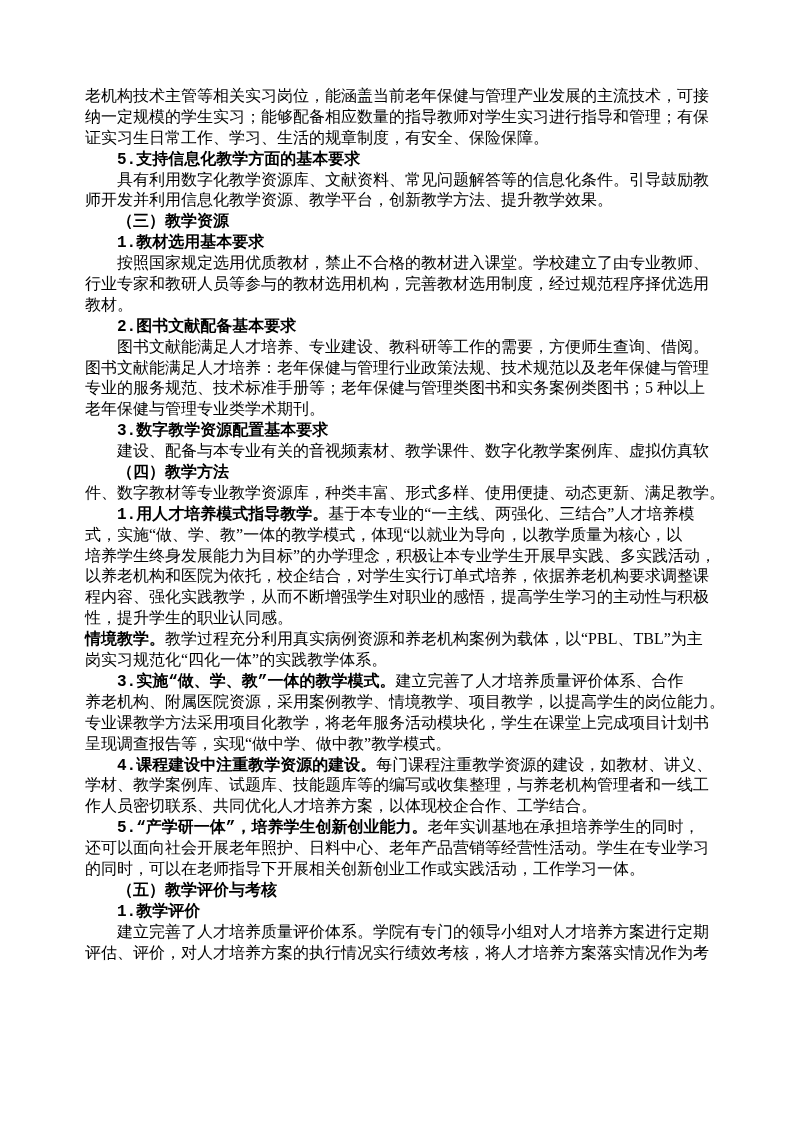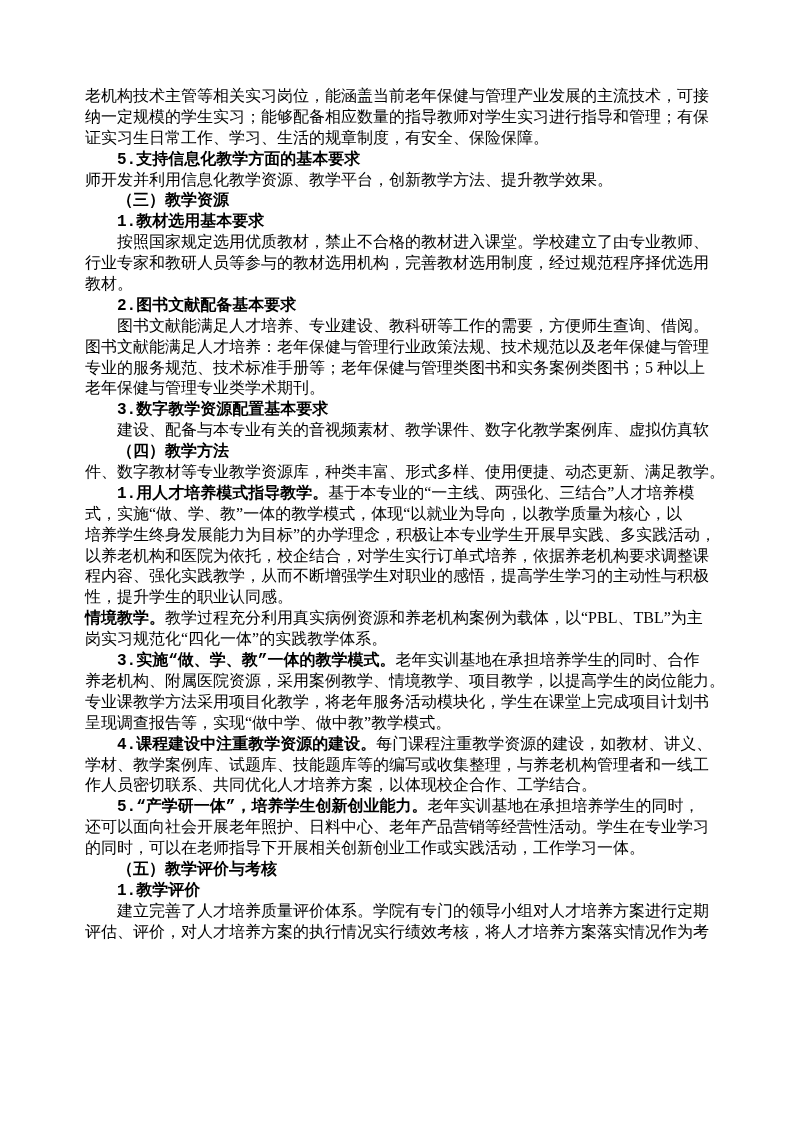--- a/index.html
+++ b/index.html
@@ -54,20 +54,21 @@
 </style>
 </head>
 <body>
 
 <div class="page">
   <div class="doc-body">
       <div class="line"><span class="run-normal">老机构技术主管等相关实习岗位，能涵盖当前老年保健与管理产业发展的主流技术，可接</span></div>
       <div class="line"><span class="run-normal">纳一定规模的学生实习；能够配备相应数量的指导教师对学生实习进行指导和管理；有保</span></div>
       <div class="line"><span class="run-normal">证实习生日常工作、学习、生活的规章制度，有安全、保险保障。</span></div>
       <div class="line indent"><span class="run-bold">5.支持信息化教学方面的基本要求</span></div>
+      <div class="line indent"><span class="run-normal">具有利用数字化教学资源库、文献资料、常见问题解答等的信息化条件。引导鼓励教</span></div>
       <div class="line"><span class="run-normal">师开发并利用信息化教学资源、教学平台，创新教学方法、提升教学效果。</span></div>
       <div class="line indent"><span class="run-bold">（三）教学资源</span></div>
       <div class="line indent"><span class="run-bold">1.教材选用基本要求</span></div>
       <div class="line indent"><span class="run-normal">按照国家规定选用优质教材，禁止不合格的教材进入课堂。学校建立了由专业教师、</span></div>
       <div class="line"><span class="run-normal">行业专家和教研人员等参与的教材选用机构，完善教材选用制度，经过规范程序择优选用</span></div>
       <div class="line"><span class="run-normal">教材。</span></div>
       <div class="line indent"><span class="run-bold">2.图书文献配备基本要求</span></div>
       <div class="line indent"><span class="run-normal">图书文献能满足人才培养、专业建设、教科研等工作的需要，方便师生查询、借阅。</span></div>
       <div class="line"><span class="run-normal">图书文献能满足人才培养：老年保健与管理行业政策法规、技术规范以及老年保健与管理</span></div>
       <div class="line"><span class="run-normal">专业的服务规范、技术标准手册等；老年保健与管理类图书和实务案例类图书；5 种以上</span></div>
@@ -77,21 +78,21 @@
       <div class="line indent"><span class="run-bold">（四）教学方法</span></div>
       <div class="line"><span class="run-normal">件、数字教材等专业教学资源库，种类丰富、形式多样、使用便捷、动态更新、满足教学。</span></div>
       <div class="line indent"><span class="run-bold">1.用人才培养模式指导教学。</span><span class="run-normal">基于本专业的“一主线、两强化、三结合”人才培养模</span></div>
       <div class="line"><span class="run-normal">式，实施“做、学、教”一体的教学模式，体现“以就业为导向，以教学质量为核心，以</span></div>
       <div class="line"><span class="run-normal">培养学生终身发展能力为目标”的办学理念，积极让本专业学生开展早实践、多实践活动，</span></div>
       <div class="line"><span class="run-normal">以养老机构和医院为依托，校企结合，对学生实行订单式培养，依据养老机构要求调整课</span></div>
       <div class="line"><span class="run-normal">程内容、强化实践教学，从而不断增强学生对职业的感悟，提高学生学习的主动性与积极</span></div>
       <div class="line"><span class="run-normal">性，提升学生的职业认同感。</span></div>
       <div class="line"><span class="run-bold">情境教学。</span><span class="run-normal">教学过程充分利用真实病例资源和养老机构案例为载体，以“PBL、TBL”为主</span></div>
       <div class="line"><span class="run-normal">岗实习规范化“四化一体”的实践教学体系。</span></div>
-      <div class="line indent"><span class="run-bold">3.实施“做、学、教”一体的教学模式。</span><span class="run-normal">老年实训基地在承担培养学生的同时、合作</span></div>
+      <div class="line indent"><span class="run-bold">3.实施“做、学、教”一体的教学模式。</span><span class="run-normal">建立完善了人才培养质量评价体系、合作</span></div>
       <div class="line"><span class="run-normal">养老机构、附属医院资源，采用案例教学、情境教学、项目教学，以提高学生的岗位能力。</span></div>
       <div class="line"><span class="run-normal">专业课教学方法采用项目化教学，将老年服务活动模块化，学生在课堂上完成项目计划书</span></div>
       <div class="line"><span class="run-normal">呈现调查报告等，实现“做中学、做中教”教学模式。</span></div>
       <div class="line indent"><span class="run-bold">4.课程建设中注重教学资源的建设。</span><span class="run-normal">每门课程注重教学资源的建设，如教材、讲义、</span></div>
       <div class="line"><span class="run-normal">学材、教学案例库、试题库、技能题库等的编写或收集整理，与养老机构管理者和一线工</span></div>
       <div class="line"><span class="run-normal">作人员密切联系、共同优化人才培养方案，以体现校企合作、工学结合。</span></div>
       <div class="line indent"><span class="run-bold">5.“产学研一体”，培养学生创新创业能力。</span><span class="run-normal">老年实训基地在承担培养学生的同时，</span></div>
       <div class="line"><span class="run-normal">还可以面向社会开展老年照护、日料中心、老年产品营销等经营性活动。学生在专业学习</span></div>
       <div class="line"><span class="run-normal">的同时，可以在老师指导下开展相关创新创业工作或实践活动，工作学习一体。</span></div>
       <div class="line indent"><span class="run-bold">（五）教学评价与考核</span></div>

